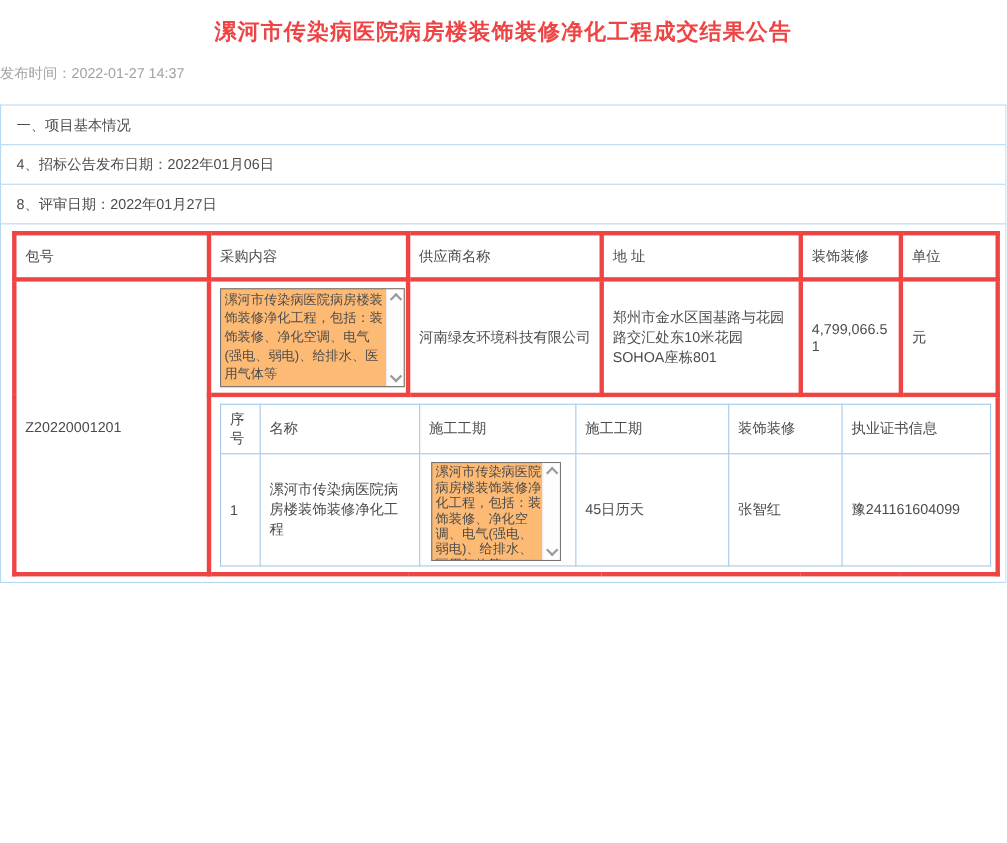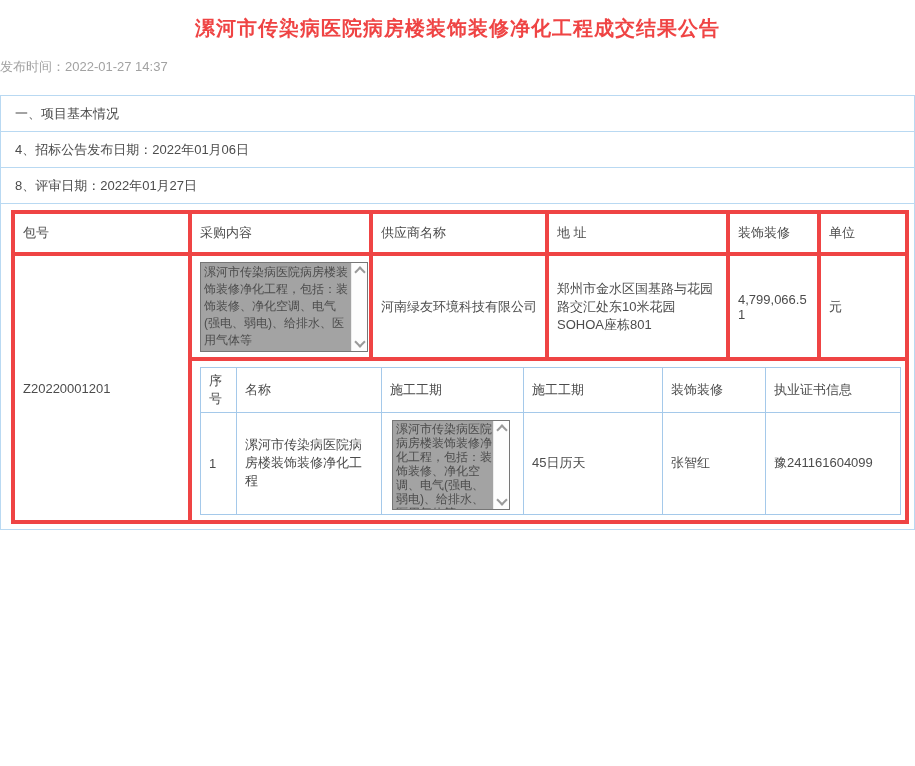--- a/index.html
+++ b/index.html
@@ -44,21 +44,21 @@
   table.nested th,table.nested td{
     border:1px solid #a5c9ea;font-weight:normal;font-size:13px;color:#4c4c4c;
     text-align:left;vertical-align:middle;box-sizing:border-box;
     padding:4px 8px;word-wrap:break-word;
   }
   table.nested th{height:45px;padding:0 4px 0 8px;}
   table.nested td{height:99px;}
   td.scope-cell{padding:0;vertical-align:top;}
 
   .scrollbox{
-    position:relative;border:1px solid #767676;background:#a3a3a3;
+    position:relative;border:1px solid #767676;background:#fdba74;
     box-sizing:border-box;overflow:hidden;color:#4c4c4c;
   }
   .scrollbox .txt{
     padding:1px 1px 1px 3px;margin-right:16px;overflow:hidden;height:100%;
     box-sizing:border-box;word-break:break-all;
   }
   .box1{width:168px;height:90px;font-size:12px;line-height:17px;margin:0;}
   .box2{width:118px;height:90px;font-size:12px;line-height:14px;margin:3px 0 0 2px;}
   .sbar{
     position:absolute;top:0;right:0;bottom:0;width:15px;

